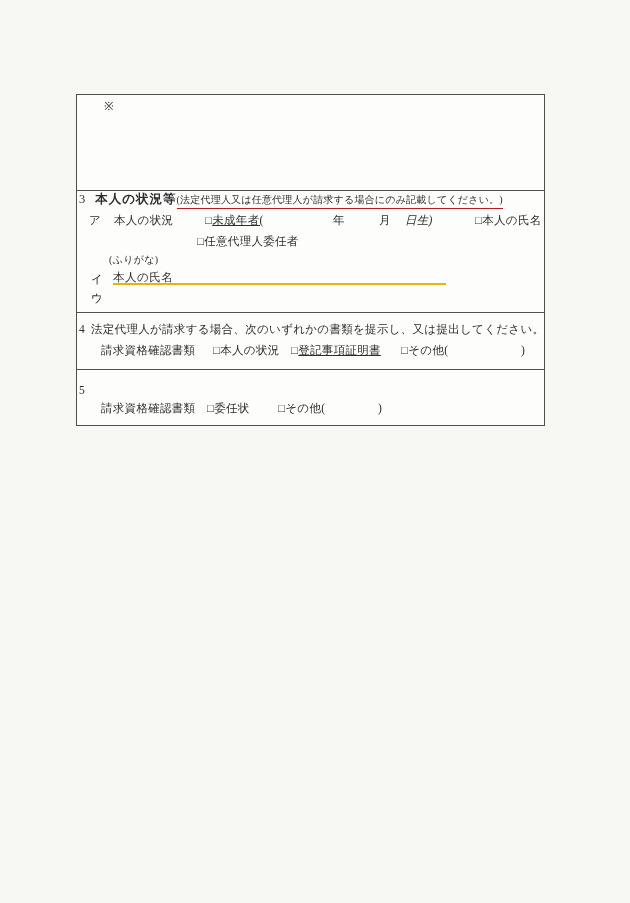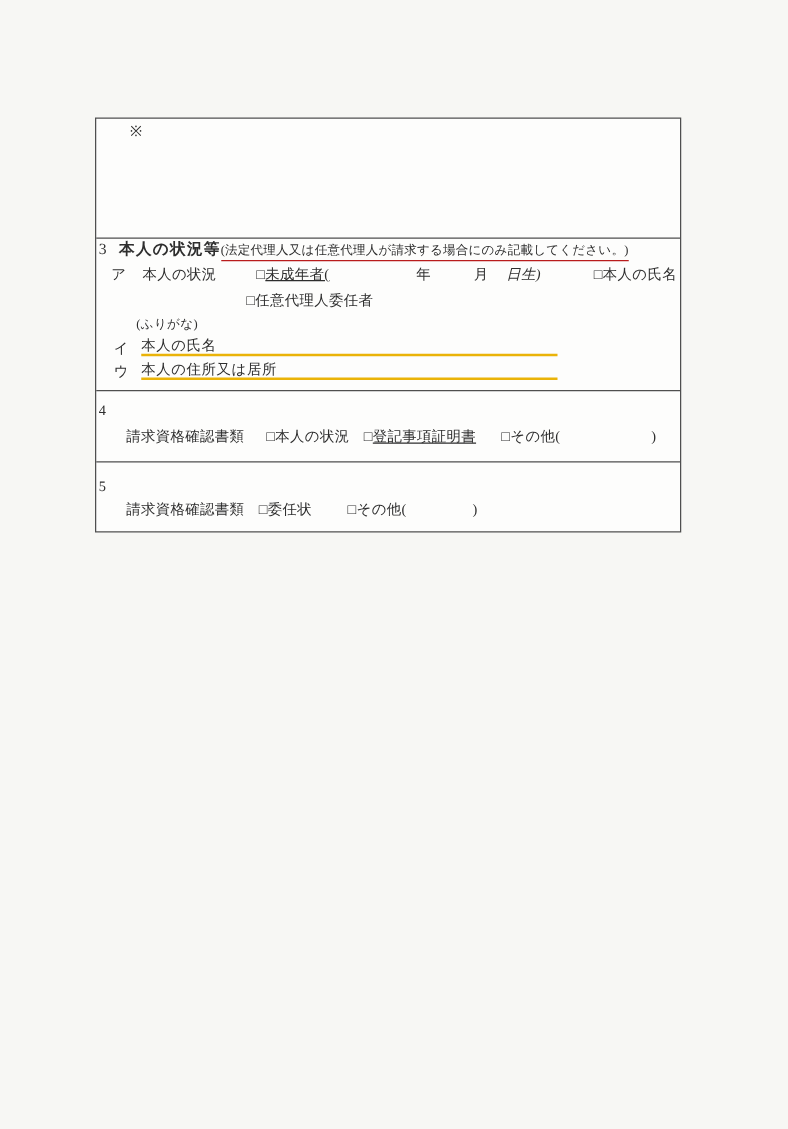--- a/index.html
+++ b/index.html
@@ -105,25 +105,25 @@
     <span class="frag" style="left:398px; top:118px;"><span class="cb">□</span><span>本人の氏名</span></span>
 
     <span class="frag" style="left:120px; top:139px;"><span class="cb">□</span><span>任意代理人委任者</span></span>
 
     <span class="frag small" style="left:32px; top:159px;">(ふりがな)</span>
 
     <span class="frag" style="left:14px; top:177px;">イ</span>
     <span class="uline" style="left:36px; top:176px; width:333px;"><span>本人の氏名</span></span>
 
     <span class="frag" style="left:14px; top:196px;">ウ</span>
-    <span class="uline" style="left:36px; top:195px; width:333px;"><span>本人の住所又は居所</span></span>
 
     <div class="divider" style="top:217px;"></div>
 
     <span class="frag" style="left:2px; top:227px;">4</span>
+    <span class="frag" style="left:14px; top:227px;">法定代理人が請求する場合、次のいずれかの書類を提示し、又は提出してください。</span>
 
     <span class="frag" style="left:24px; top:248px;">請求資格確認書類</span>
     <span class="frag" style="left:136px; top:248px;"><span class="cb">□</span><span>本人の状況</span></span>
     <span class="frag" style="left:214px; top:248px;text-decoration:underline;"><span class="cb">□</span><span>登記事項証明書</span></span>
     <span class="frag" style="left:324px; top:248px;"><span class="cb">□</span><span>その他(</span></span>
     <span class="frag" style="left:444px; top:248px;">)</span>
 
     <div class="divider" style="top:274px;"></div>
 
     <span class="frag" style="left:2px; top:288px;">5</span>

